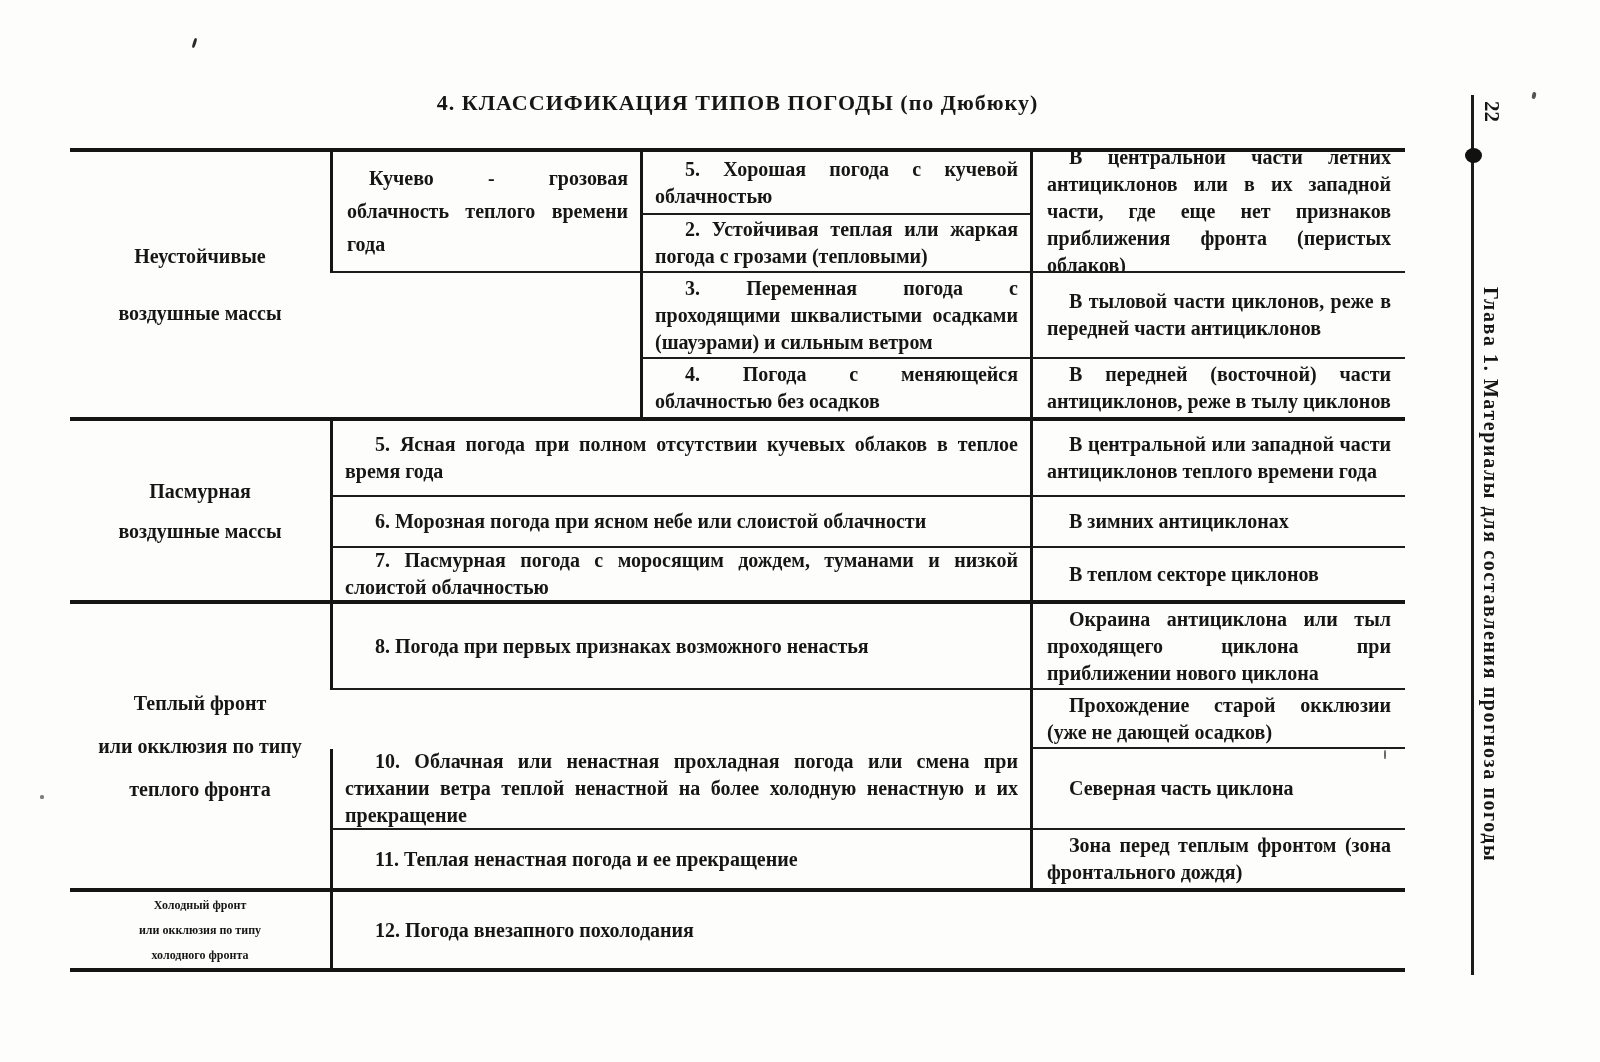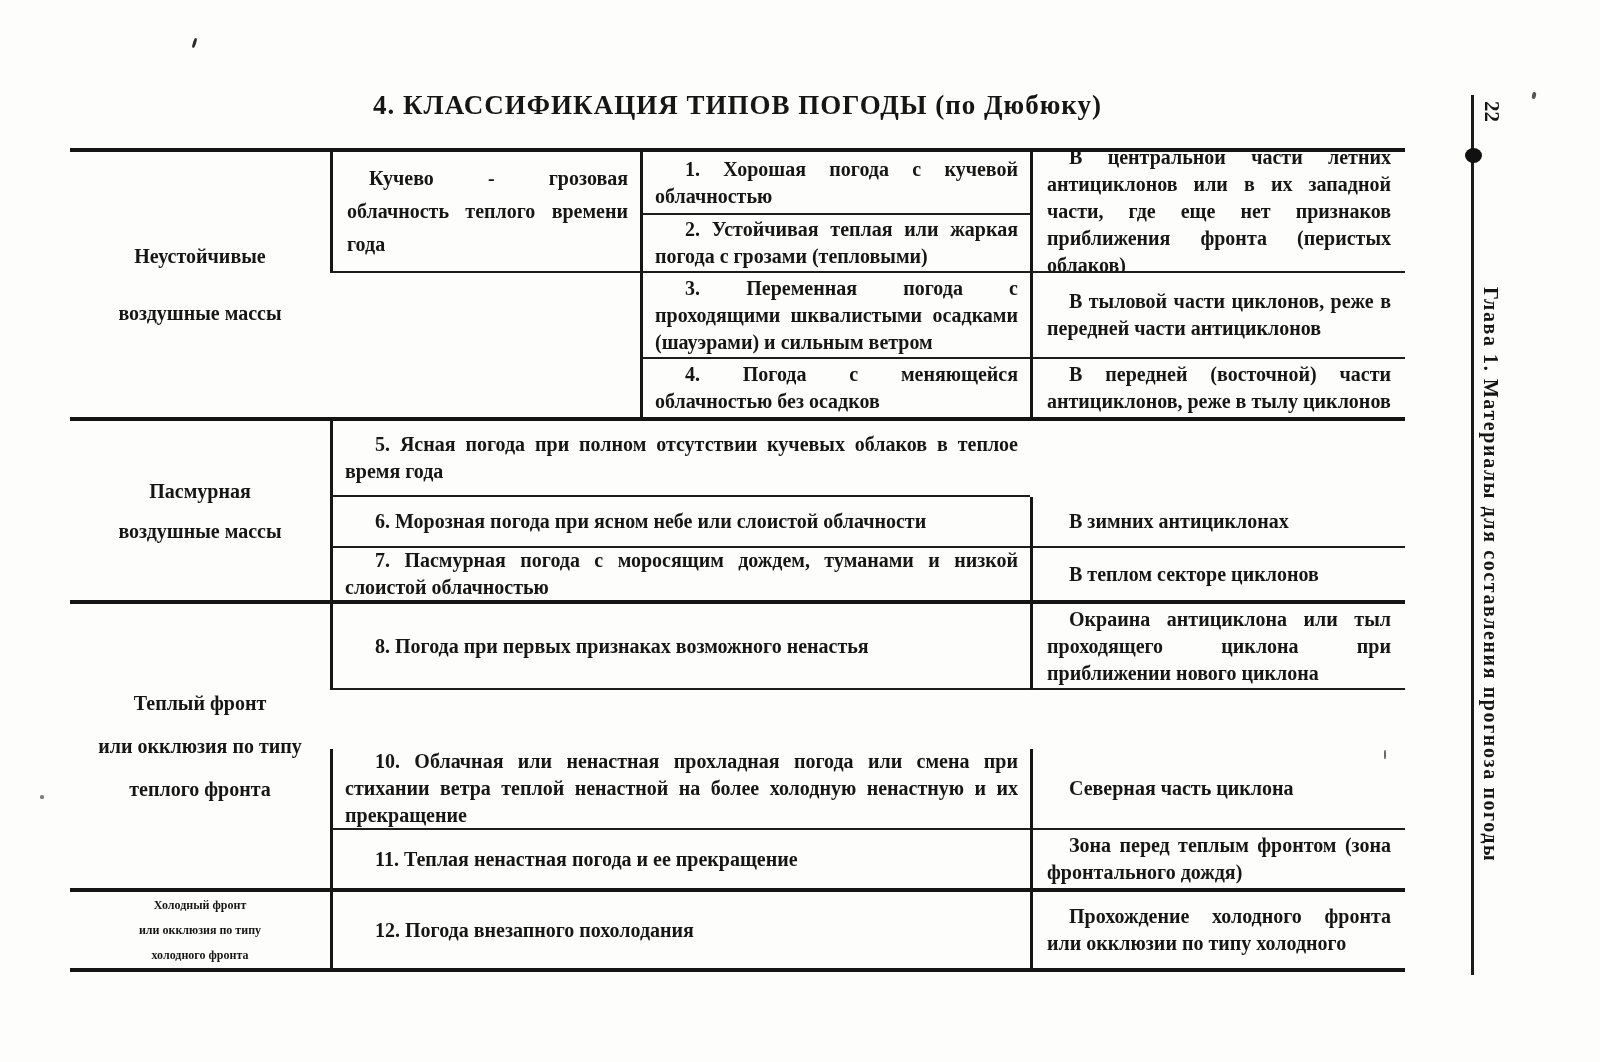--- a/index.html
+++ b/index.html
@@ -1,19 +1,19 @@
 <!DOCTYPE html>
 <html><head>
 <meta charset="utf-8">
 <style>
   html,body{margin:0;padding:0;background:#e8e8e6;}
   .page{position:relative;width:1600px;height:1062px;background:#fdfdfb;overflow:hidden;
         font-family:"Liberation Serif","DejaVu Serif",serif;color:#161616;}
   .title{position:absolute;left:70px;top:90px;width:1335px;text-align:center;
-         font-size:27px;font-weight:bold;letter-spacing:1px;white-space:nowrap;}
+         font-size:22px;font-weight:bold;letter-spacing:1px;white-space:nowrap;}
   .tbl{position:absolute;left:70px;top:148px;width:1335px;
        border-top:4px solid #151515;border-bottom:4px solid #151515;}
   .sec{display:grid;}
   .sec + .sec{border-top:4px solid #151515;}
   .sec1{grid-template-columns:260px 310px 390px 375px;grid-template-rows:63px 58px 86px 58px;}
   .sec2,.sec3,.sec4{grid-template-columns:260px 700px 375px;}
   .sec2{grid-template-rows:76px 51px 52px;}
   .sec3{grid-template-rows:86px 59px 81px 58px;}
   .sec4{grid-template-rows:76px;}
   .cell{display:flex;flex-direction:column;justify-content:center;overflow:hidden;}
@@ -56,21 +56,21 @@
 
     <div class="sec sec1">
       <div class="cell air lh57" style="grid-column:1;grid-row:1/5">
         <div class="txt">Неустойчивые
 воздушные массы</div>
       </div>
       <div class="cell cloud vl hb" style="grid-column:2;grid-row:1/3">
         <div class="txt">Кучево - грозовая облачность теплого времени года</div>
       </div>
       <div class="cell vl hb" style="grid-column:3;grid-row:1">
-        <div class="txt">1. Хорошая погода с кучевой облачностью</div>
+        <div class="txt">5. Хорошая погода с кучевой облачностью</div>
       </div>
       <div class="cell vl hb" style="grid-column:3;grid-row:2">
         <div class="txt">2. Устойчивая теплая или жаркая погода с грозами (тепловыми)</div>
       </div>
       <div class="cell vl hb" style="grid-column:3;grid-row:3">
         <div class="txt">3. Переменная погода с проходящими шквалистыми осадками (шауэрами) и сильным ветром</div>
       </div>
       <div class="cell vl" style="grid-column:3;grid-row:4">
         <div class="txt">4. Погода с меняющейся облачностью без осадков</div>
       </div>
@@ -92,20 +92,23 @@
       </div>
       <div class="cell vl hb" style="grid-column:2;grid-row:1">
         <div class="txt">5. Ясная погода при полном отсутствии кучевых облаков в теплое время года</div>
       </div>
       <div class="cell vl hb" style="grid-column:2;grid-row:2">
         <div class="txt">6. Морозная погода при ясном небе или слоистой облачности</div>
       </div>
       <div class="cell vl" style="grid-column:2;grid-row:3">
         <div class="txt">7. Пасмурная погода с моросящим дождем, туманами и низкой слоистой облачностью</div>
       </div>
+      <div class="cell loc vl hb" style="grid-column:3;grid-row:1">
+        <div class="txt">В центральной или западной части антициклонов теплого времени года</div>
+      </div>
       <div class="cell loc vl hb" style="grid-column:3;grid-row:2">
         <div class="txt">В зимних антициклонах</div>
       </div>
       <div class="cell loc vl" style="grid-column:3;grid-row:3">
         <div class="txt">В теплом секторе циклонов</div>
       </div>
     </div>
 
     <div class="sec sec3">
       <div class="cell air lh43" style="grid-column:1;grid-row:1/5">
@@ -118,39 +121,39 @@
       </div>
       <div class="cell vl hb" style="grid-column:2;grid-row:3">
         <div class="txt">10. Облачная или ненастная прохладная погода или смена при стихании ветра теплой ненастной на более холодную ненастную и их прекращение</div>
       </div>
       <div class="cell vl" style="grid-column:2;grid-row:4">
         <div class="txt">11. Теплая ненастная погода и ее прекращение</div>
       </div>
       <div class="cell loc vl hb" style="grid-column:3;grid-row:1">
         <div class="txt">Окраина антициклона или тыл проходящего циклона при приближении нового циклона</div>
       </div>
+      <div class="cell loc vl hb" style="grid-column:3;grid-row:2">
+        <div class="txt">Прохождение старой окклюзии (уже не дающей осадков)</div>
+      </div>
       <div class="cell loc vl hb" style="grid-column:3;grid-row:3">
         <div class="txt">Северная часть циклона</div>
       </div>
       <div class="cell loc vl" style="grid-column:3;grid-row:4">
         <div class="txt">Зона перед теплым фронтом (зона фронтального дождя)</div>
       </div>
     </div>
 
     <div class="sec sec4">
       <div class="cell air lh25" style="grid-column:1;grid-row:1">
         <div class="txt">Холодный фронт
 или окклюзия по типу
 холодного фронта</div>
       </div>
       <div class="cell vl" style="grid-column:2;grid-row:1">
         <div class="txt">12. Погода внезапного похолодания</div>
-      </div>
-      <div class="cell loc vl" style="grid-column:3;grid-row:1">
-        <div class="txt">Прохождение холодного фронта или окклюзии по типу холодного</div>
       </div>
     </div>
 
   </div>
 
   <div class="rule-v"></div>
   <div class="rule-dot"></div>
   <div class="pageno">22</div>
   <div class="running">Глава 1. Материалы для составления прогноза погоды</div>
 

